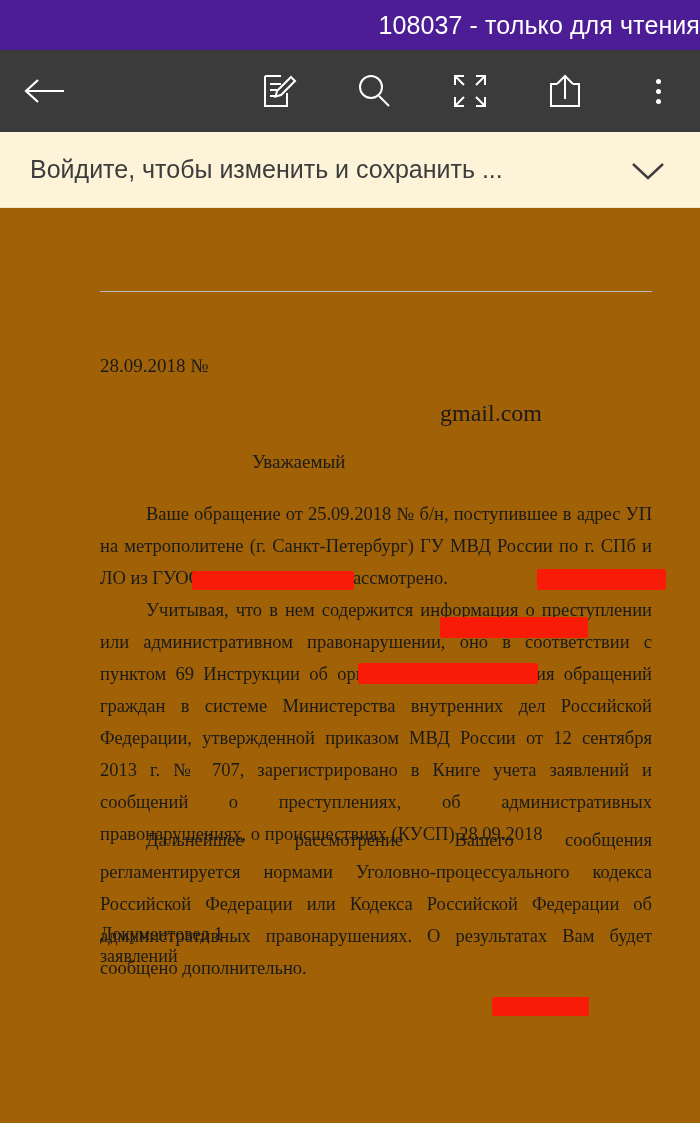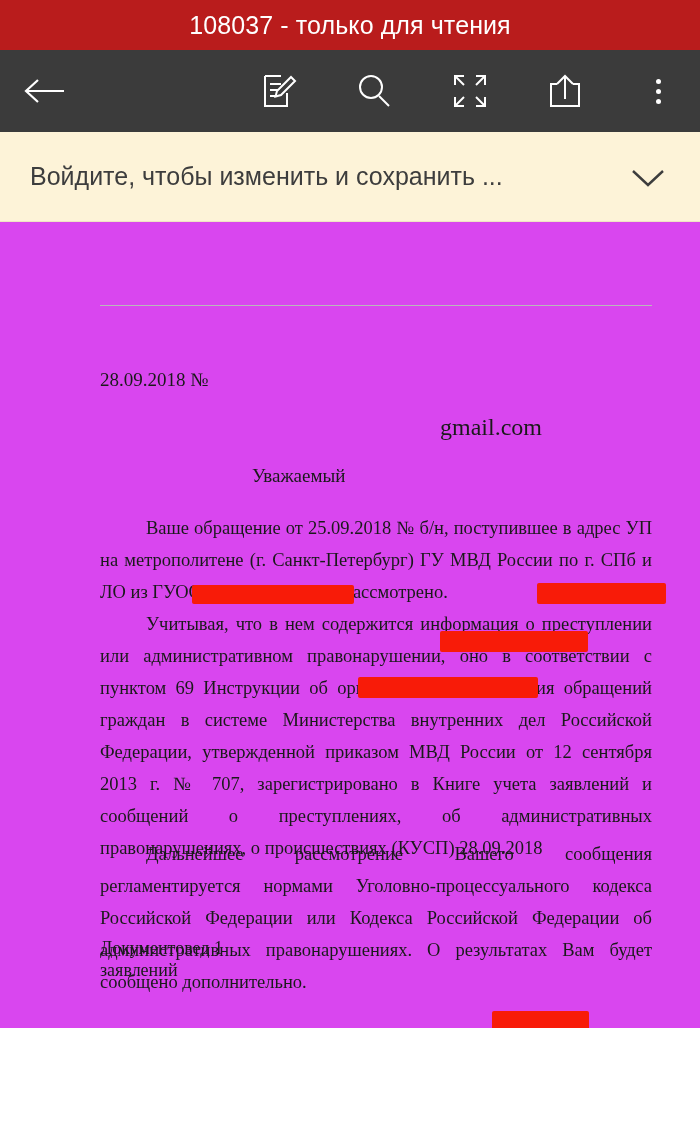--- a/index.html
+++ b/index.html
@@ -10,25 +10,25 @@
   body {
     width: 700px;
     height: 1129px;
     font-family: "Liberation Sans", sans-serif;
     overflow: hidden;
     position: relative;
   }
 
   
   .titlebar {
-    background: #b91c1c;
+    background: #4c1d95;
     height: 50px;
     display: flex;
     align-items: center;
-    justify-content: center;
+    justify-content: flex-end;
   }
   .titlebar-text {
     color: #ffffff;
     font-size: 25px;
     font-weight: 400;
     letter-spacing: 0.1px;
   }
 
   
   .toolbar {
@@ -69,21 +69,21 @@
     display: block;
     width: 5px;
     height: 5px;
     border-radius: 50%;
     background: #ffffff;
   }
 
   
   .notice {
     background: #fdf3d8;
-    height: 90px;
+    height: 76px;
     display: flex;
     align-items: center;
     padding: 0 30px;
     box-sizing: border-box;
     border-bottom: 1px solid #f0e4c4;
   }
   .notice-text {
     color: #3d3d3d;
     font-size: 25px;
     flex: 1;
@@ -95,22 +95,22 @@
     height: 44px;
     display: flex;
     align-items: center;
     justify-content: center;
     cursor: pointer;
   }
 
   
   .doc-area {
     position: relative;
-    background: #d946ef;
-    height: 806px;
+    background: #a16207;
+    height: 915px;
     overflow: hidden;
   }
   .page {
     position: relative;
     margin: 0 auto;
     width: 700px;
     padding: 0;
     box-sizing: border-box;
     font-family: "Liberation Serif", serif;
     color: #1a1a1a;

